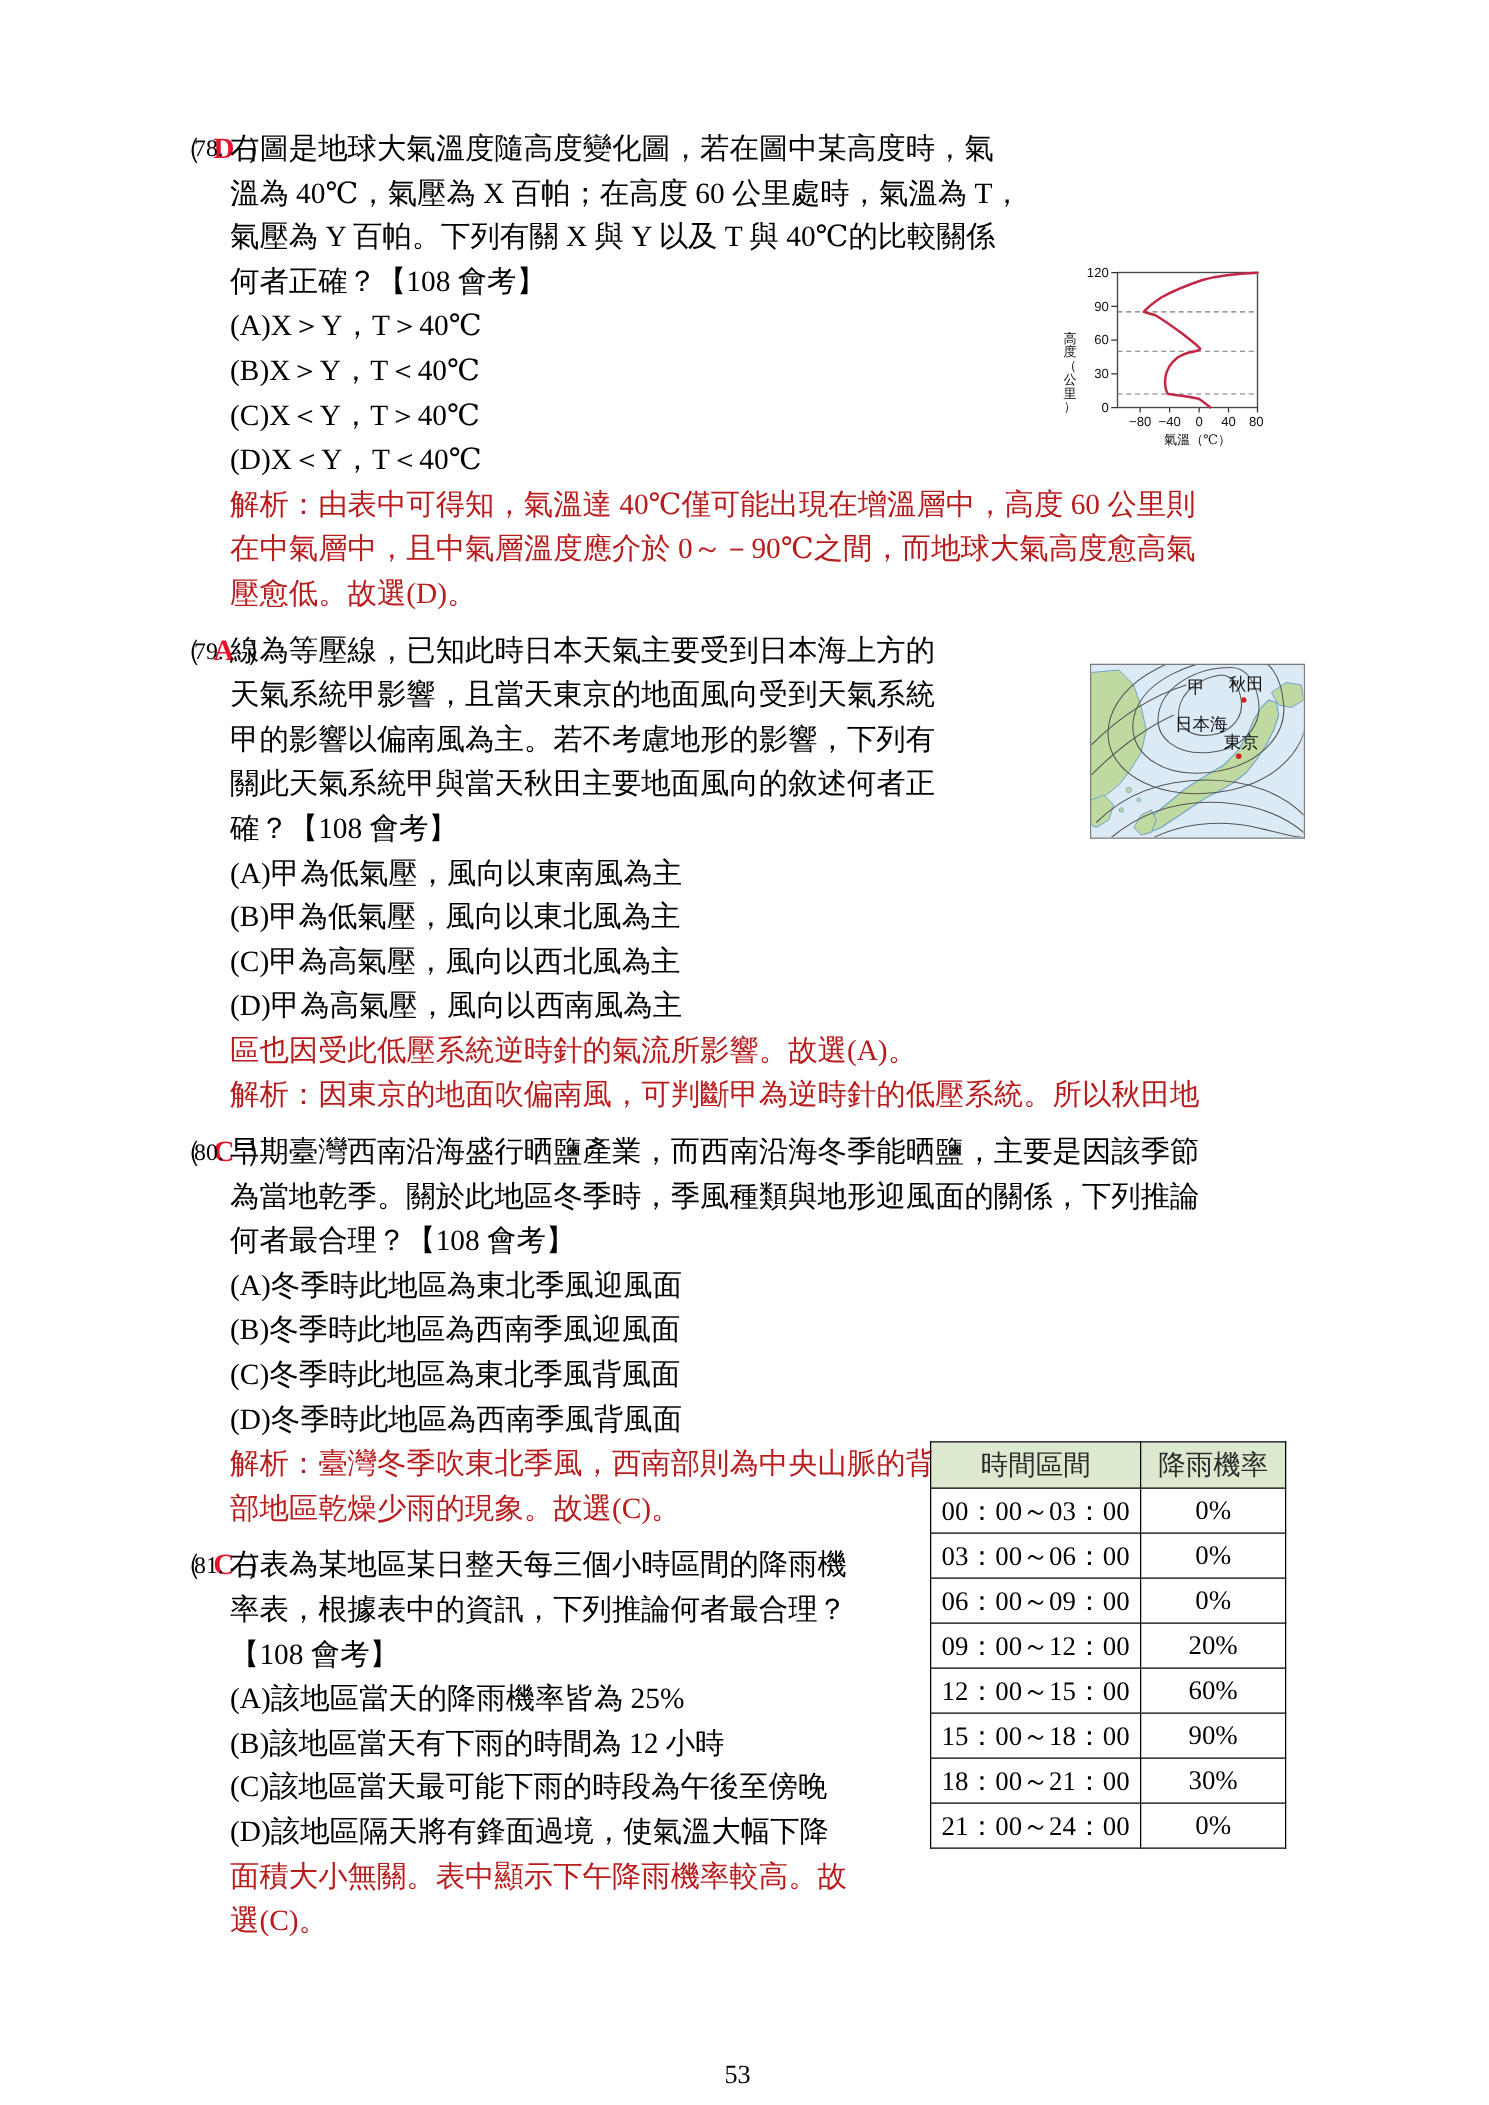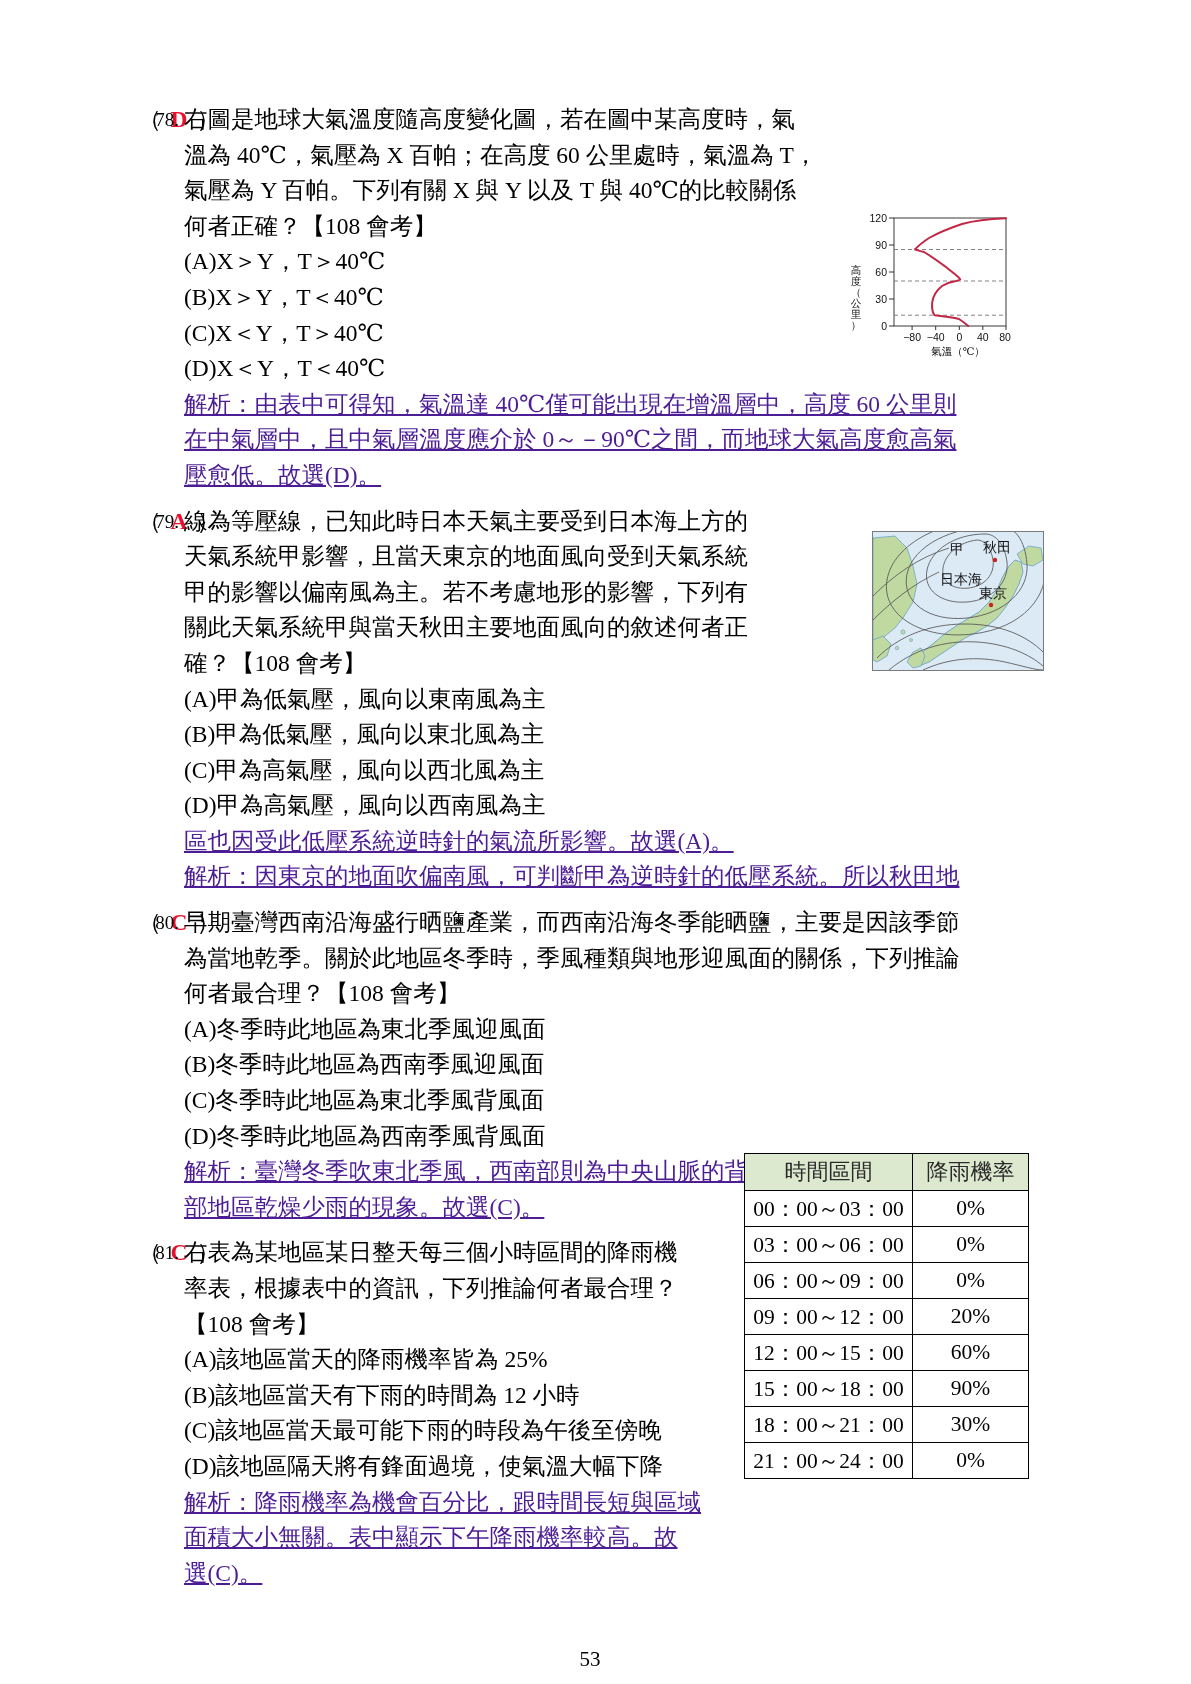--- a/index.html
+++ b/index.html
@@ -37,21 +37,21 @@
     width:46px;
     text-align:right;
     padding-right:5px;
     font-size:19px;
     line-height:35.6px;
   }
   .qbody { flex:1 1 auto; padding-right:16px; }
 
   .line { white-space:nowrap; }
   .opt  { white-space:nowrap; }
-  .sol  { color:#4c1d95;text-decoration:underline; }
+  .sol  { color:#b91c1c; }
   .rowflex { display:flex; justify-content:flex-start; }
 
   
   .fig-atmos {
     position:absolute;
     left:838px; top:104px;
     width:178px; height:152px;
   }
   .fig-japan {
     position:absolute;
@@ -267,21 +267,20 @@
     </div>
     <div class="qnum">81.</div>
     <div class="qbody">
       <div class="line">右表為某地區某日整天每三個小時區間的降雨機</div>
       <div class="line">率表，根據表中的資訊，下列推論何者最合理？</div>
       <div class="line">【108 會考】</div>
       <div class="opt">(A)該地區當天的降雨機率皆為 25%</div>
       <div class="opt">(B)該地區當天有下雨的時間為 12 小時</div>
       <div class="opt">(C)該地區當天最可能下雨的時段為午後至傍晚</div>
       <div class="opt">(D)該地區隔天將有鋒面過境，使氣溫大幅下降</div>
-      <div class="line sol">解析：降雨機率為機會百分比，跟時間長短與區域</div>
       <div class="line sol">面積大小無關。表中顯示下午降雨機率較高。故</div>
       <div class="line sol">選(C)。</div>
     </div>
   </div>
 
   <table class="rain-table">
     <thead>
       <tr>
         <th class="tspan">時間區間</th>
         <th class="pval">降雨機率</th>

